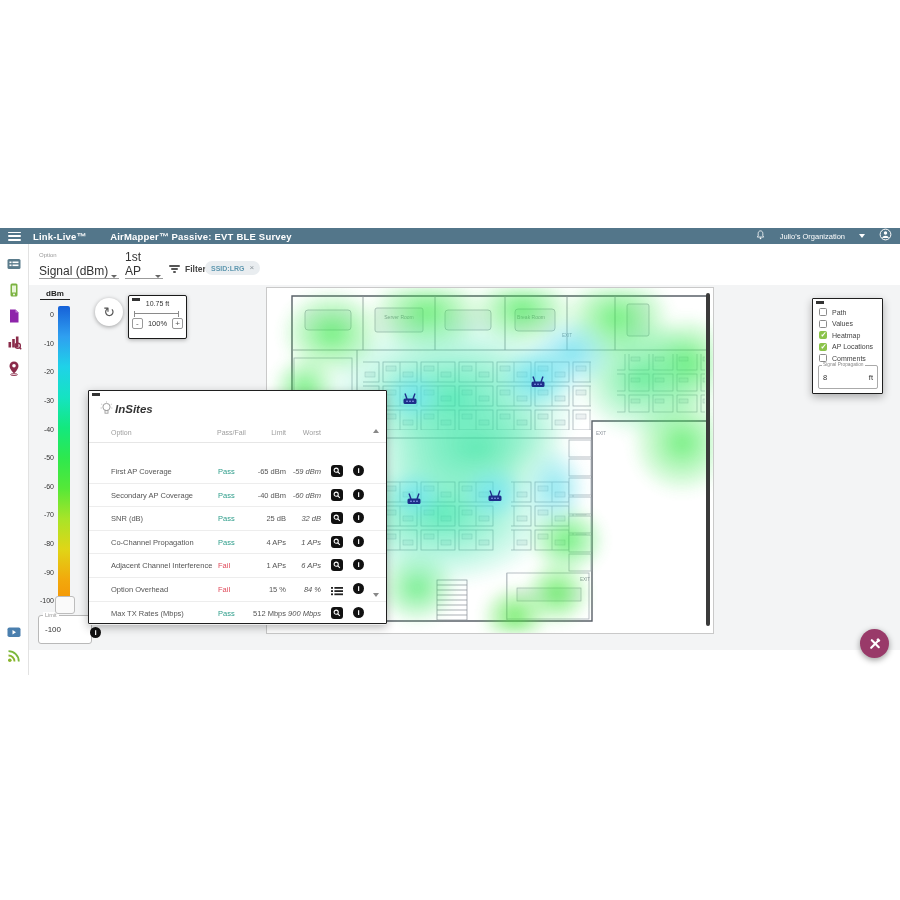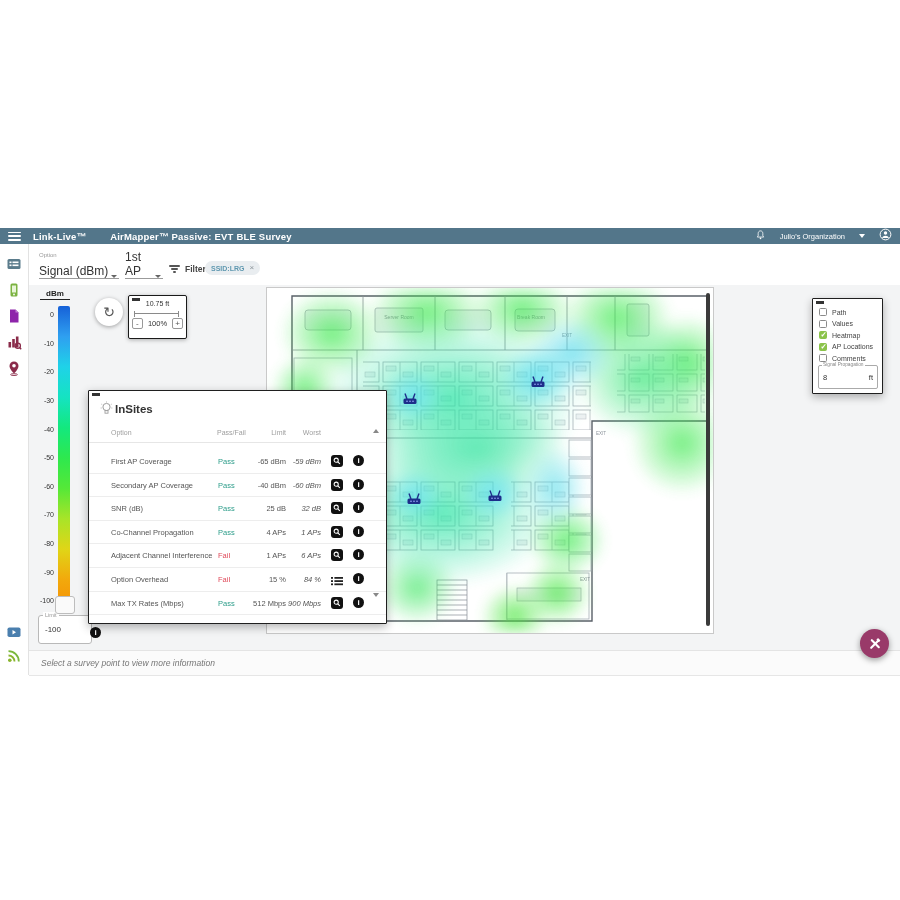--- a/index.html
+++ b/index.html
@@ -106,29 +106,29 @@
       radial-gradient(55px 50px at 150px 300px, rgba(58,230,95,.85), rgba(58,230,95,0) 75%),
       radial-gradient(55px 50px at 300px 252px, rgba(62,233,80,.9), rgba(62,233,80,0) 72%),
       radial-gradient(48px 46px at 290px 305px, rgba(66,232,62,.9), rgba(66,232,62,0) 72%),
       radial-gradient(48px 45px at 248px 328px, rgba(70,230,58,.9), rgba(70,230,58,0) 72%);}
   .ap{position:absolute;width:16px;height:12px;margin-left:-8px;margin-top:-6px;z-index:3;cursor:pointer;}
   .vsb{position:absolute;right:3px;top:5px;bottom:7px;width:4px;background:#3a3a3a;border-radius:2px;z-index:4;cursor:grab;}
 
   
   .insites{position:absolute;left:88px;top:390px;width:297px;height:232px;background:#fff;border:1.5px solid #1f1f1f;
            border-radius:1px;box-shadow:0 3px 10px rgba(0,0,0,.3);z-index:5;}
-  .in-title{position:absolute;left:26px;top:12px;font-size:11.5px;font-weight:bold;color:#333;}
+  .in-title{position:absolute;left:26px;top:12px;font-size:11.5px;font-weight:bold;color:#333;font-style:italic;}
   .bulb{position:absolute;left:11px;top:10px;}
   .in-cols{position:absolute;left:0;top:33px;width:100%;height:18px;font-size:7px;color:#9e9e9e;
            border-bottom:1px solid #e6e6e6;}
   .ch-opt{position:absolute;left:22px;top:5px;}
   .ch-status{position:absolute;left:128px;top:5px;}
   .ch-limit{position:absolute;right:100px;top:5px;}
   .ch-worst{position:absolute;right:65px;top:5px;}
-  .irows{position:absolute;left:0;top:59px;width:100%;}
+  .irows{position:absolute;left:0;top:69px;width:100%;}
   .irow{position:relative;height:22.6px;border-bottom:1px solid #ededed;font-size:7.5px;color:#555;}
   .c-opt{position:absolute;left:22px;top:7px;}
   .c-status{position:absolute;left:129px;top:7px;font-weight:normal;}
   .c-status.pass{color:#2d9d8a;}
   .c-status.fail{color:#e04a5a;}
   .c-limit{position:absolute;right:100px;top:7px;}
   .c-worst{position:absolute;right:65px;top:7px;font-style:italic;}
   .ic-sq{position:absolute;left:242px;top:5px;width:12px;height:12px;background:#111;border:none;border-radius:3px;
          padding:0;cursor:pointer;display:flex;align-items:center;justify-content:center;}
   .ic-list{position:absolute;left:242px;top:6px;width:12px;height:10px;border:none;background:transparent;padding:0;cursor:pointer;}
@@ -560,23 +560,20 @@
       <span class="cbox"></span>
       <span class="llabel">Comments</span>
     </div>
     <div class="sigprop">
       <span class="sp-lbl">Signal Propagation</span>
       <span class="sp-val">8</span>
       <span class="sp-unit">ft</span>
     </div>
   </div>
 
-  <div class="statusbar">
-    <span class="status-text">Select a survey point to view more information</span>
-  </div>
 
   <div class="fab">
     <svg width="14" height="14" viewBox="0 0 14 14">
       <g stroke="#fff" stroke-width="2.1" stroke-linecap="round">
         <line x1="3.2" y1="10.8" x2="10.2" y2="3.8"></line>
         <line x1="3.8" y1="3.2" x2="10.8" y2="10.2"></line>
       </g>
       <rect x="8.6" y="1.8" width="3.6" height="2.6" rx="0.8" transform="rotate(45 10.4 3.1)" fill="#fff"></rect>
     </svg>
   </div>

